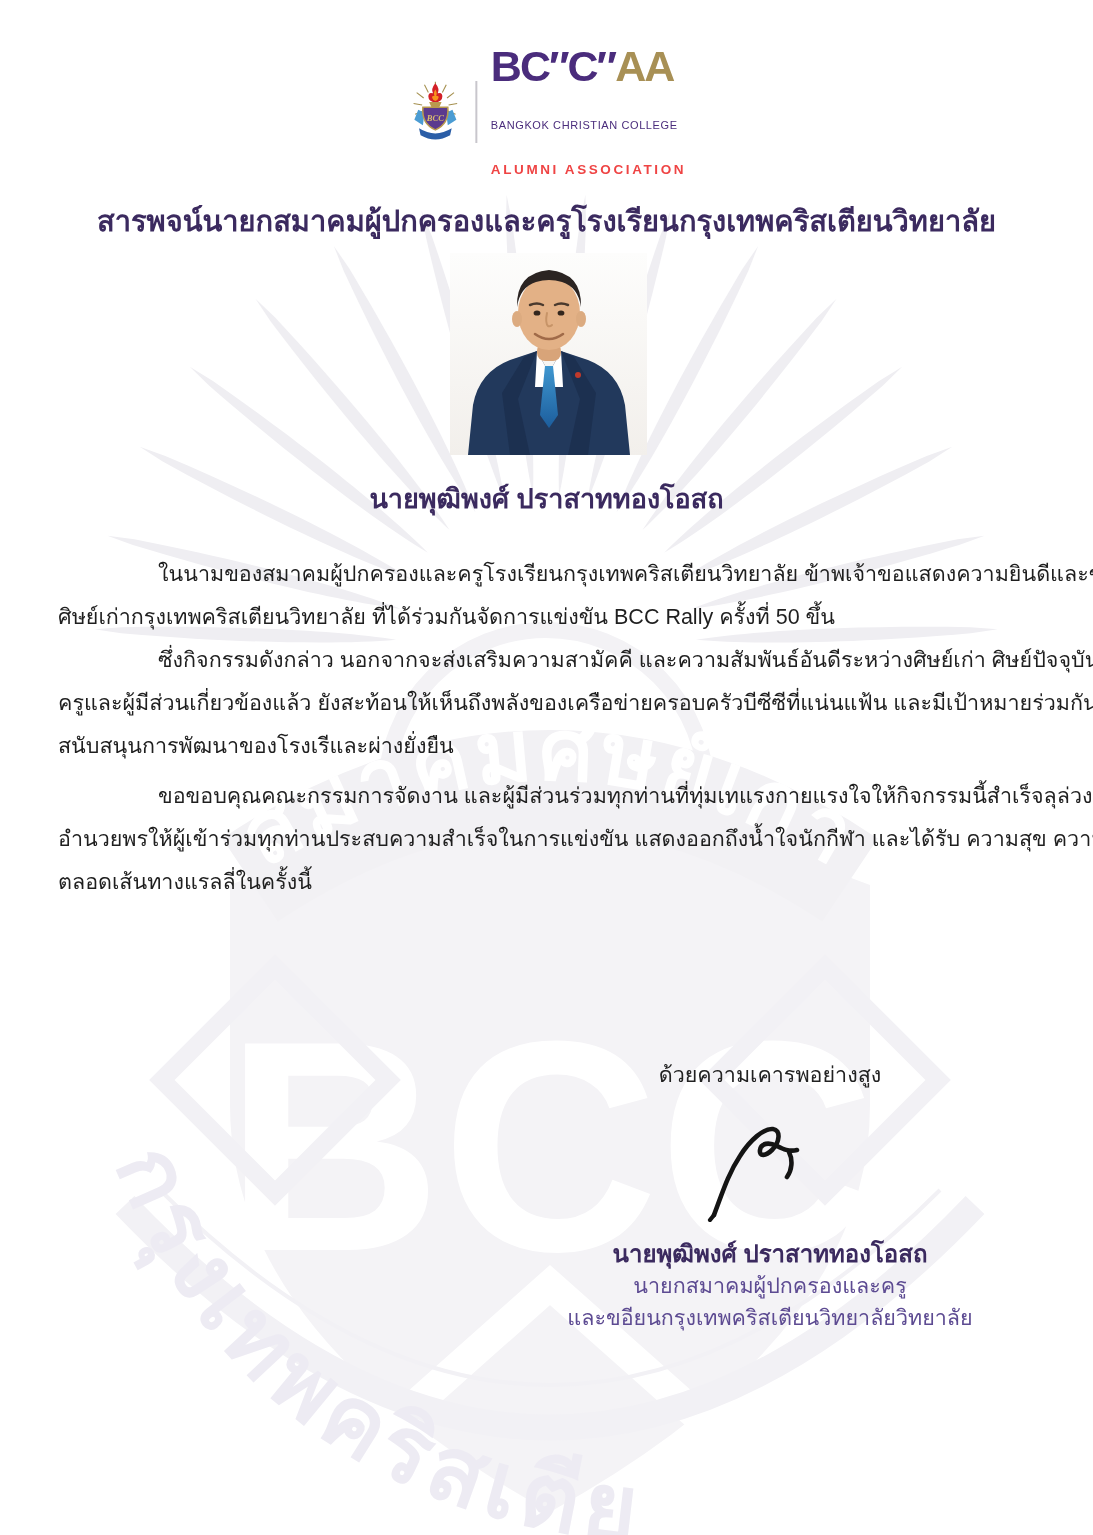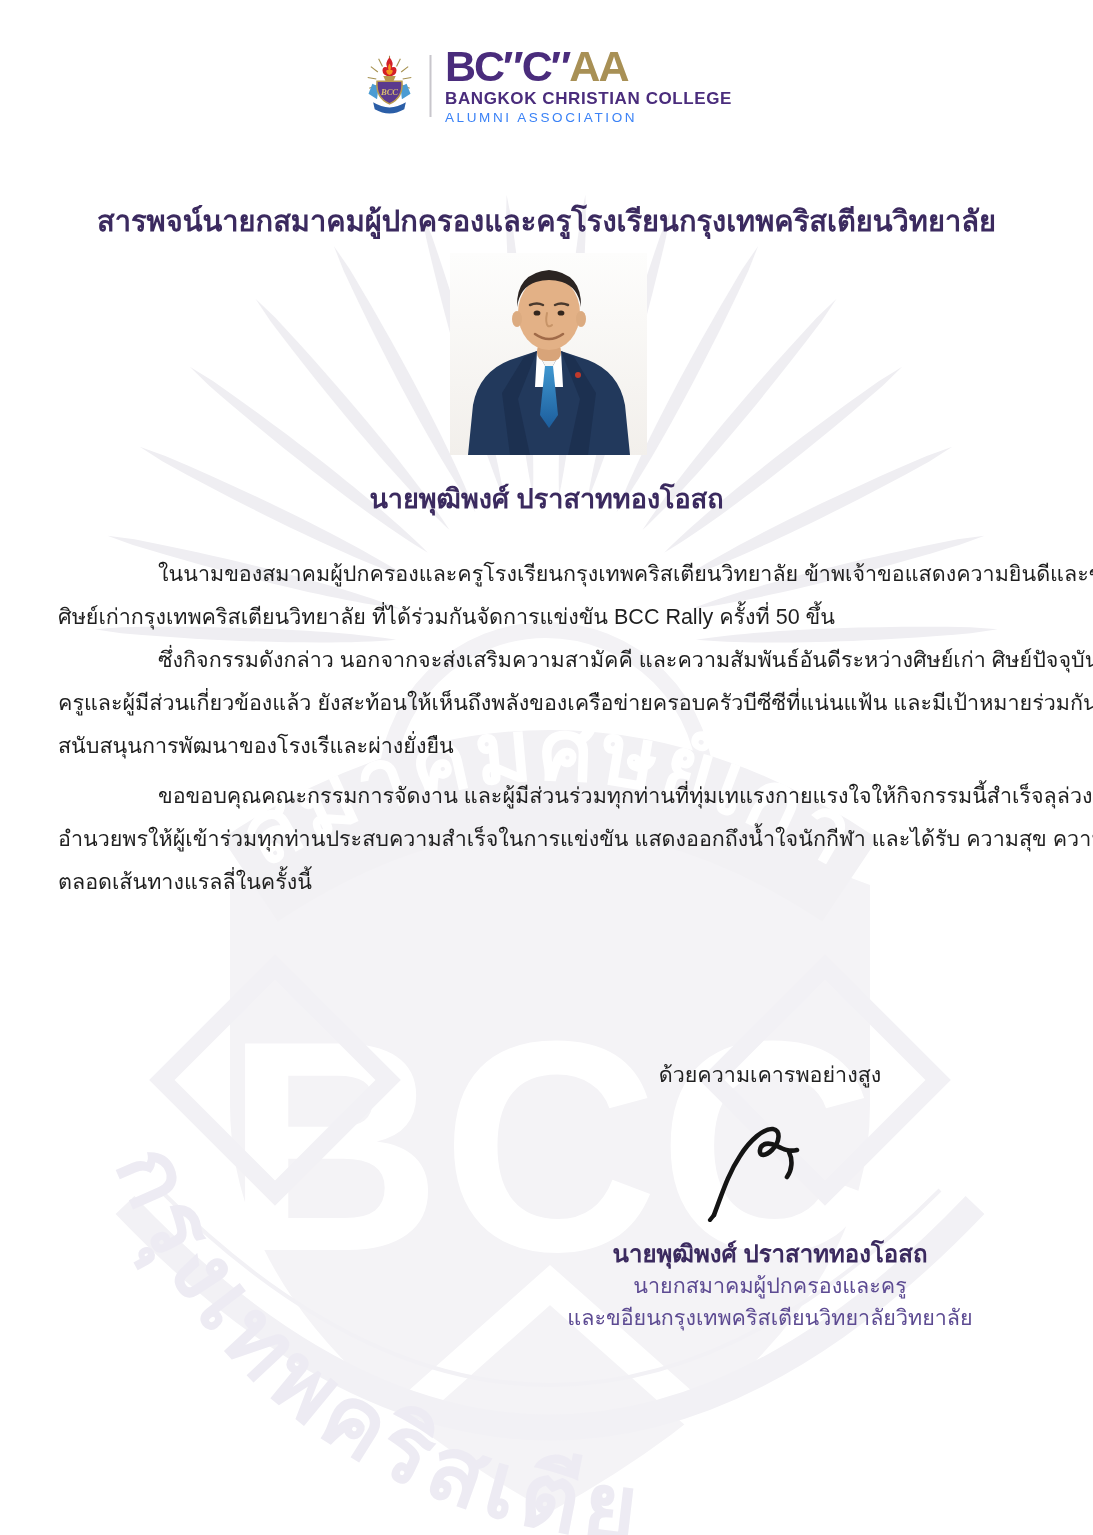--- a/index.html
+++ b/index.html
@@ -13,26 +13,26 @@
     font-family:"Liberation Sans", sans-serif;
   }
   .wm { position:absolute; inset:0; z-index:0; pointer-events:none; }
   .layer { position:absolute; z-index:1; }
 
   
   .logo { top:46px; left:50%; transform:translateX(-50%);
           display:flex; align-items:center; }
   .logo-crest { width:56px; height:78px; margin-right:12px; }
   .logo-divider { width:2px; height:62px; background:#c8c6cc; margin-right:14px; }
-  .logo-textcol { display:flex; flex-direction:column; }
+  .logo-textcol { display:flex; flex-direction:column;gap:30px; }
   .logo-wordmark { font-size:43px; font-weight:800; letter-spacing:-2px; line-height:40px; }
   .wm-bcc { color:#4a2c7c; }
   .wm-aa  { color:#a89055; }
-  .logo-line1 { font-size:17px; font-weight:700; color:#4a2c7c; letter-spacing:0.6px; margin-top:3px; }
-  .logo-line2 { font-size:13.5px; font-weight:400; color:#3b82f6; letter-spacing:2.6px; margin-top:1px; }
+  .logo-line1 { font-size:11px; font-weight:400; color:#4a2c7c; letter-spacing:0.6px; margin-top:3px; }
+  .logo-line2 { font-size:13.5px; font-weight:700; color:#ef4444; letter-spacing:2.6px; margin-top:1px; }
 
   
   .doc-title { top:170px; left:0; width:100%; text-align:center;
                font-size:29px; font-weight:700; color:#3b2a5f;margin-top:28px; }
 
   
   .portrait { top:253px; left:450px; width:197px; height:202px; }
   .portrait svg { display:block; width:100%; height:100%; }
   .portrait-name { top:477px; left:0; width:100%; text-align:center;
                    font-size:27px; font-weight:700; color:#3b2a5f; }

